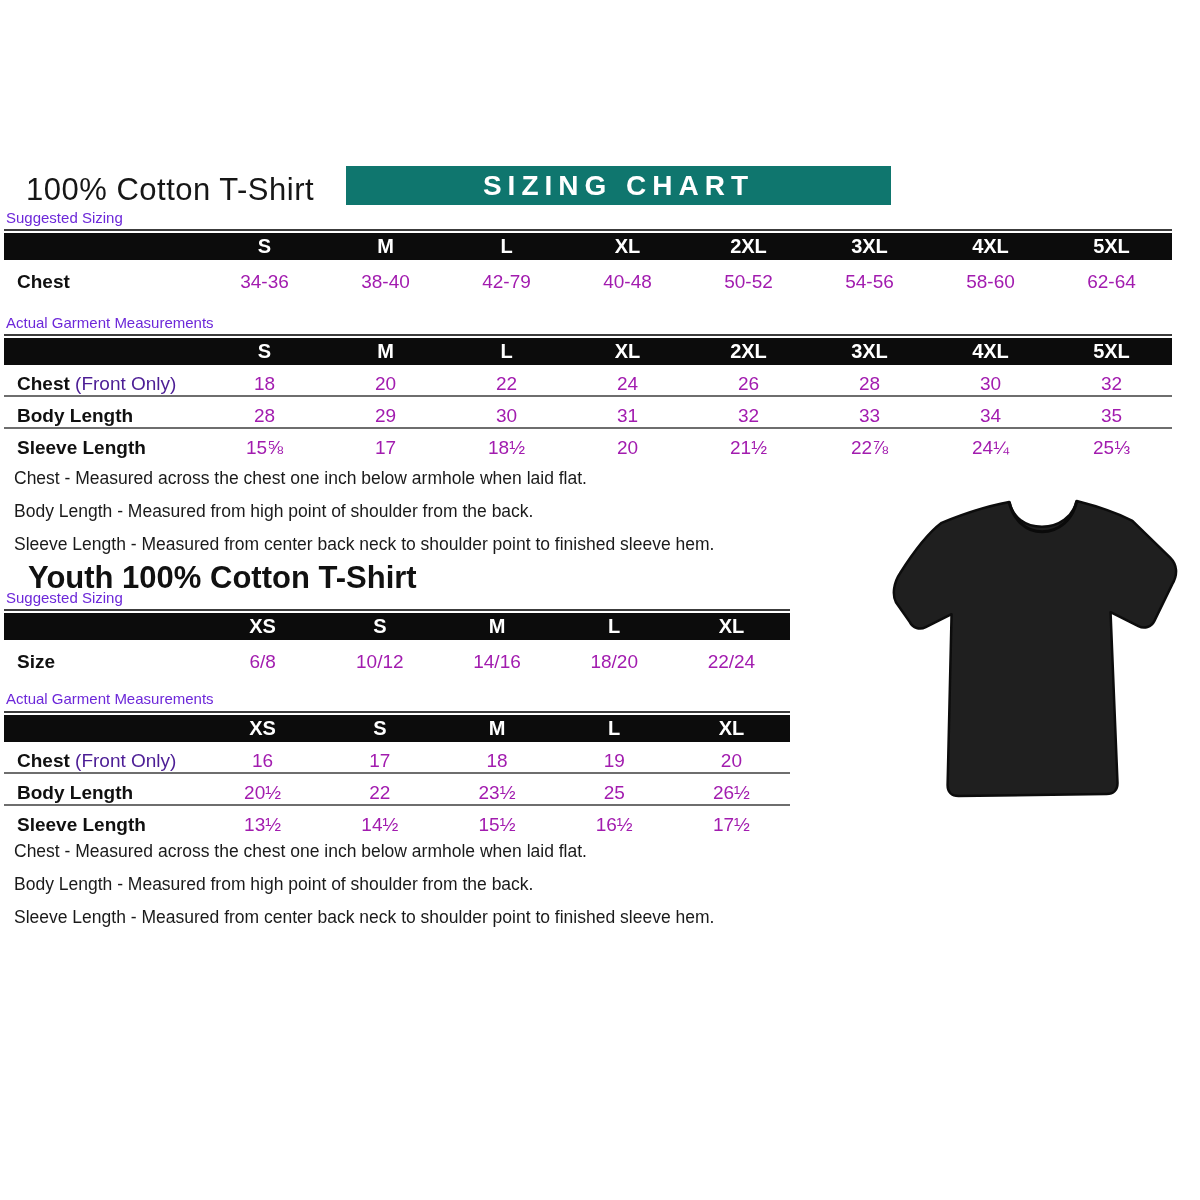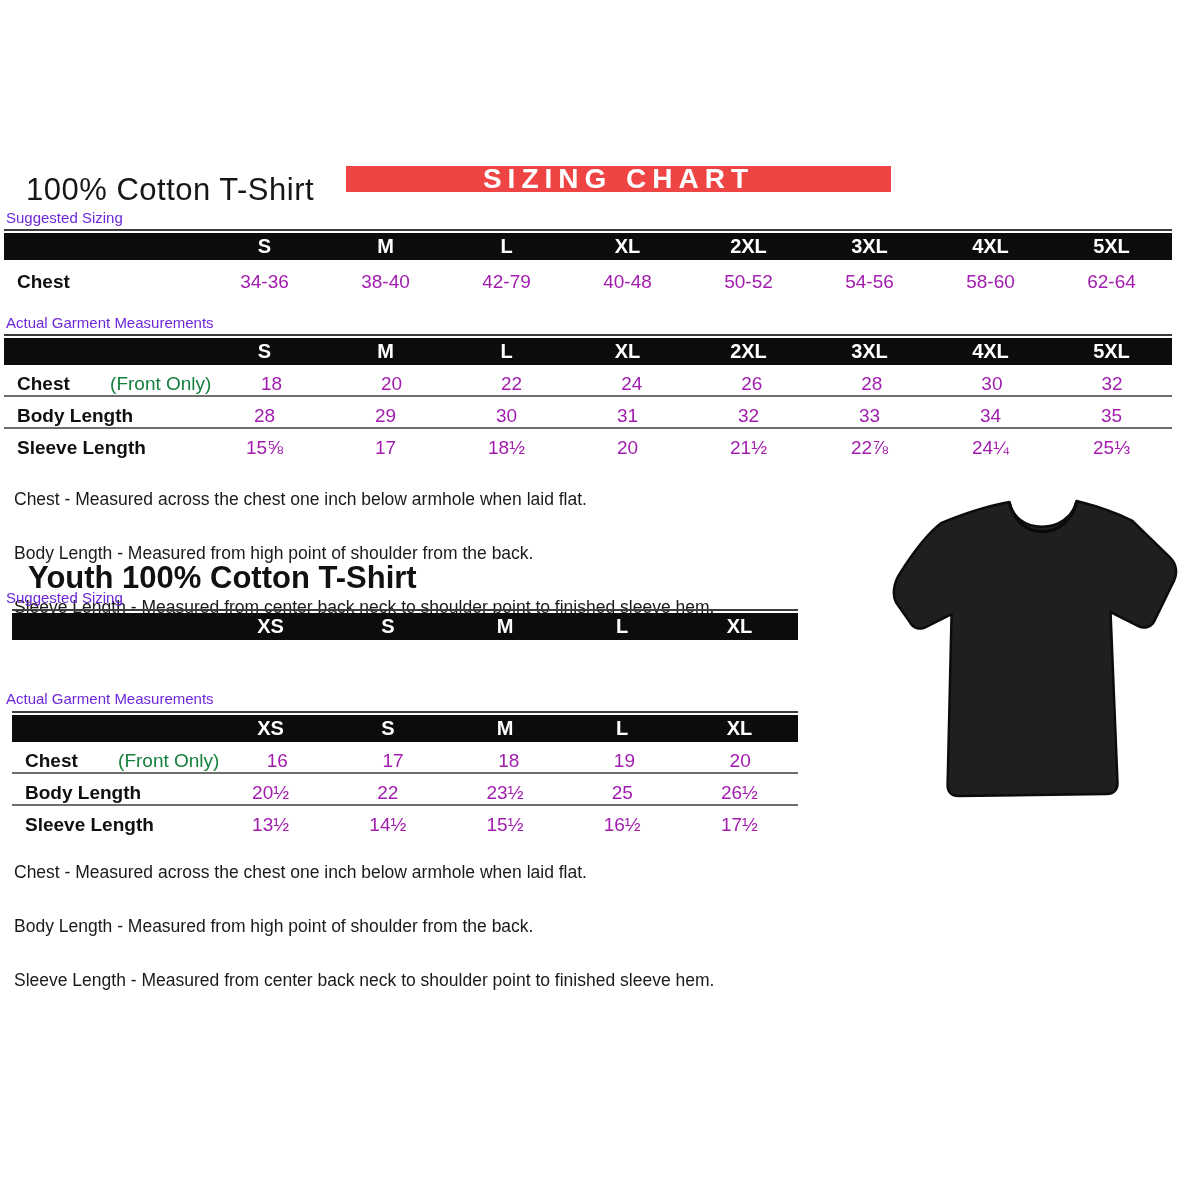--- a/index.html
+++ b/index.html
@@ -7,55 +7,55 @@
     width:1200px;height:1200px;background:#ffffff;position:relative;
     font-family:"Liberation Sans", sans-serif;color:#1f1f1f;overflow:hidden;
   }
   .abs{position:absolute;}
 
   .title-adult{
     left:14px;top:160px;margin:12px;font-size:31px;font-weight:normal;color:#161616;
     letter-spacing:0.5px;
   }
   .banner{
-    left:346px;top:166px;width:545px;height:26px;background:#ef4444;color:#ffffff;
+    left:346px;top:166px;width:545px;height:39px;background:#0f766e;color:#ffffff;
     display:flex;align-items:center;justify-content:center;
     font-size:28px;font-weight:bold;letter-spacing:6px;
   }
   .section-label{font-size:15px;color:#6d28d9;}
   .lbl-adult-suggested{left:6px;top:209px;}
   .lbl-adult-actual{left:6px;top:314px;}
   .lbl-youth-suggested{left:6px;top:589px;}
   .lbl-youth-actual{left:6px;top:690px;}
 
   .tbl{position:absolute;border-top:2px solid #3c3c3c;padding-top:2px;}
   .tbl-adult{left:4px;width:1168px;}
-  .tbl-youth{left:12px;width:786px;}
+  .tbl-youth{left:4px;width:786px;}
   .t-adult-suggested{top:229px;}
   .t-adult-actual{top:334px;}
   .t-youth-suggested{top:609px;}
   .t-youth-actual{top:711px;}
 
   .hdr-row{display:flex;align-items:center;background:#0c0c0c;height:27px;color:#ffffff;}
   .hdr-cell{flex:1;text-align:center;font-weight:bold;font-size:20px;}
   .lbl-col{flex:0 0 200px;}
   .data-row{display:flex;align-items:flex-end;}
   .t-adult-suggested .data-row,.t-youth-suggested .data-row{height:33px;}
   .t-adult-actual .data-row,.t-youth-actual .data-row{height:30px;}
   .t-adult-actual .data-row + .data-row,
   .t-youth-actual .data-row + .data-row{border-top:2px solid #6e6e6e;}
   .row-label{flex:0 0 200px;padding-left:13px;box-sizing:border-box;
     font-weight:bold;font-size:19px;color:#101010;white-space:nowrap;}
-  .row-label .sfx{font-weight:normal;color:#15803d;margin-left:35px;}
+  .row-label .sfx{font-weight:normal;color:#4c1d95;}
   .val{flex:1;text-align:center;font-size:19px;color:#a21caf;}
 
   .notes{position:absolute;left:14px;font-size:17.5px;color:#1a1a1a;}
   .notes-adult{top:462px;}
   .notes-youth{top:835px;}
-  .note-line{height:33px;line-height:33px;white-space:nowrap;margin-top:21px;}
+  .note-line{height:33px;line-height:33px;white-space:nowrap;}
 
   .title-youth{
     left:12px;top:544px;margin:16px;font-size:31px;font-weight:bold;color:#111111;
   }
 
   .tshirt-wrap{left:882px;top:474px;width:318px;height:348px;}
 </style>
 </head>
 <body>
 
@@ -152,20 +152,28 @@
 <div class="abs section-label lbl-youth-suggested">Suggested Sizing</div>
 
 <div class="tbl tbl-youth t-youth-suggested">
     <div class="hdr-row">
       <div class="lbl-col"></div>
       <div class="hdr-cell">XS</div>
       <div class="hdr-cell">S</div>
       <div class="hdr-cell">M</div>
       <div class="hdr-cell">L</div>
       <div class="hdr-cell">XL</div>
+    </div>
+    <div class="data-row">
+      <div class="row-label"><span>Size</span></div>
+      <div class="val">6/8</div>
+      <div class="val">10/12</div>
+      <div class="val">14/16</div>
+      <div class="val">18/20</div>
+      <div class="val">22/24</div>
     </div>
   </div>
 
 <div class="abs section-label lbl-youth-actual">Actual Garment Measurements</div>
 
 <div class="tbl tbl-youth t-youth-actual">
     <div class="hdr-row">
       <div class="lbl-col"></div>
       <div class="hdr-cell">XS</div>
       <div class="hdr-cell">S</div>

